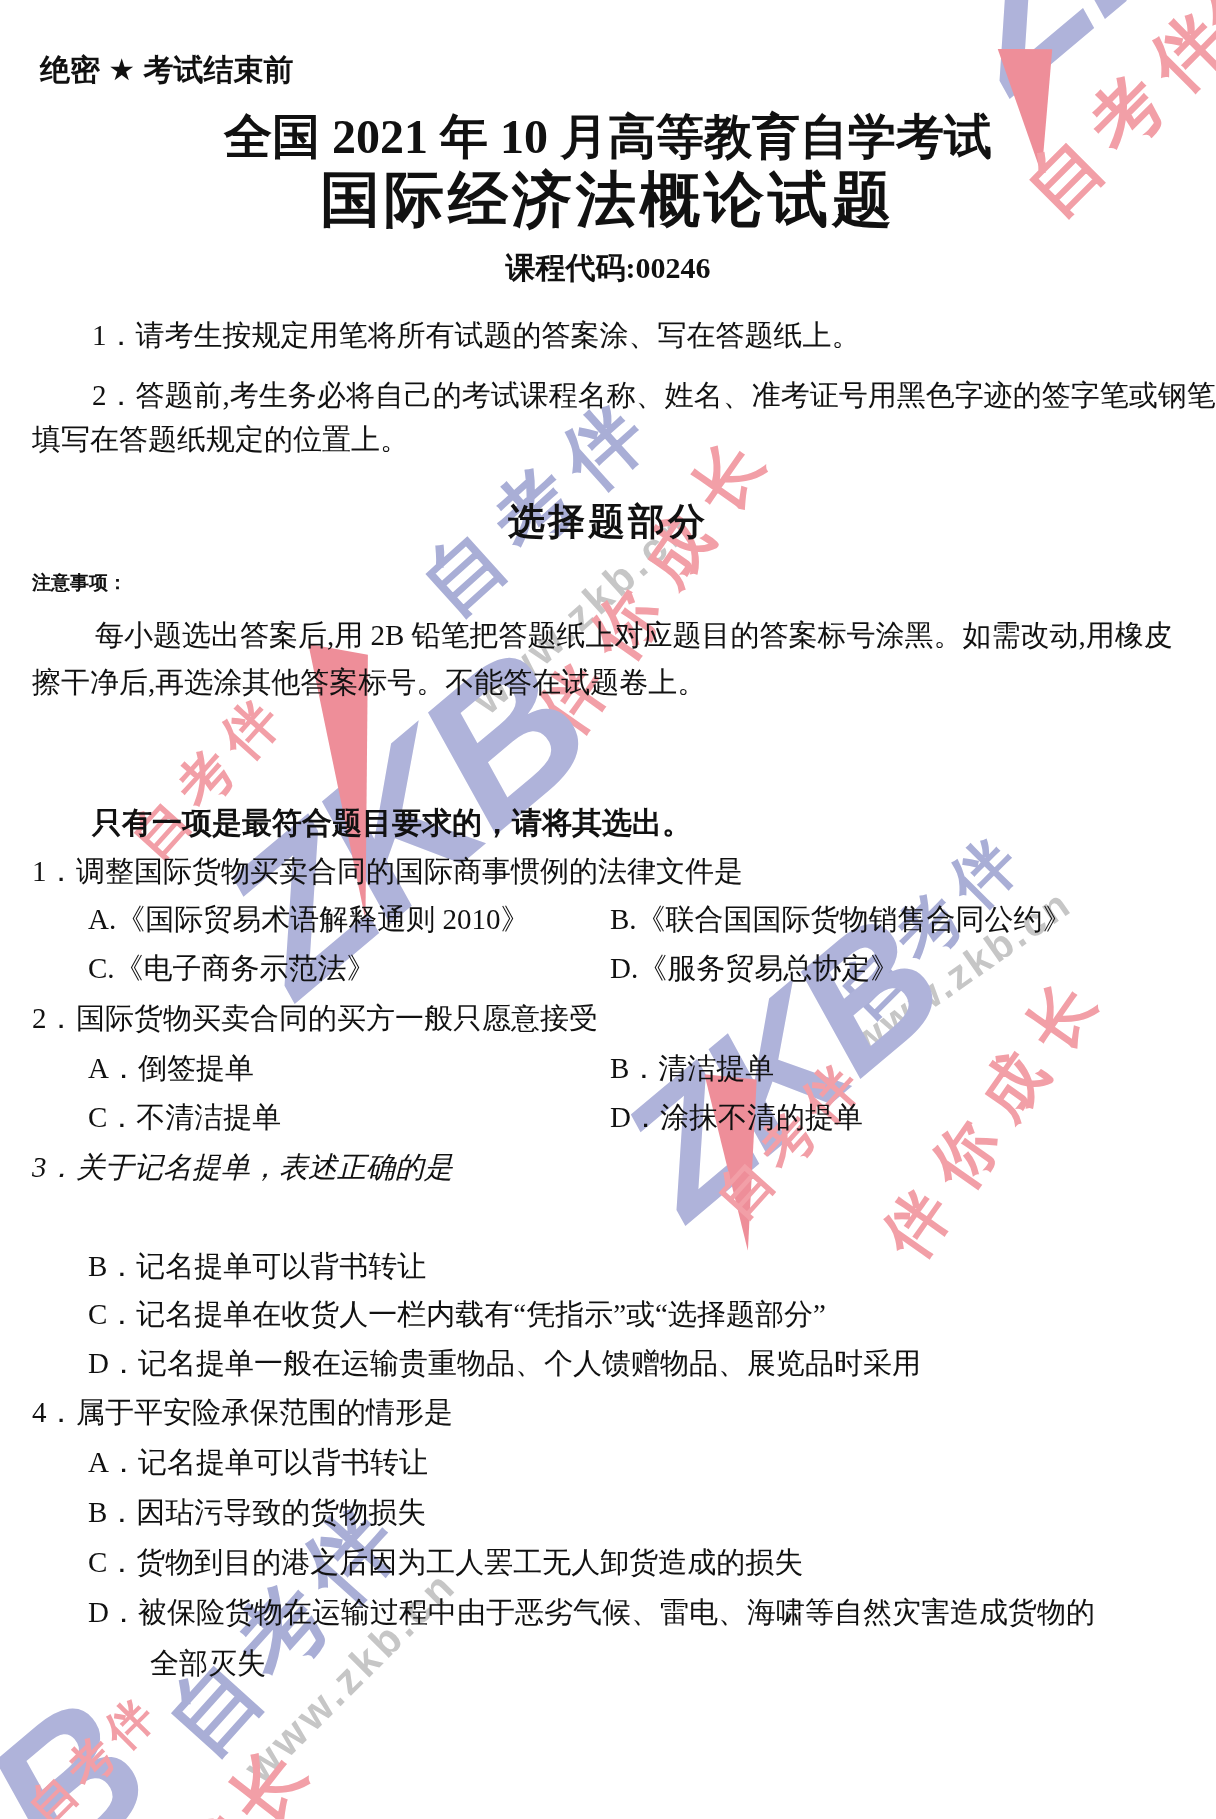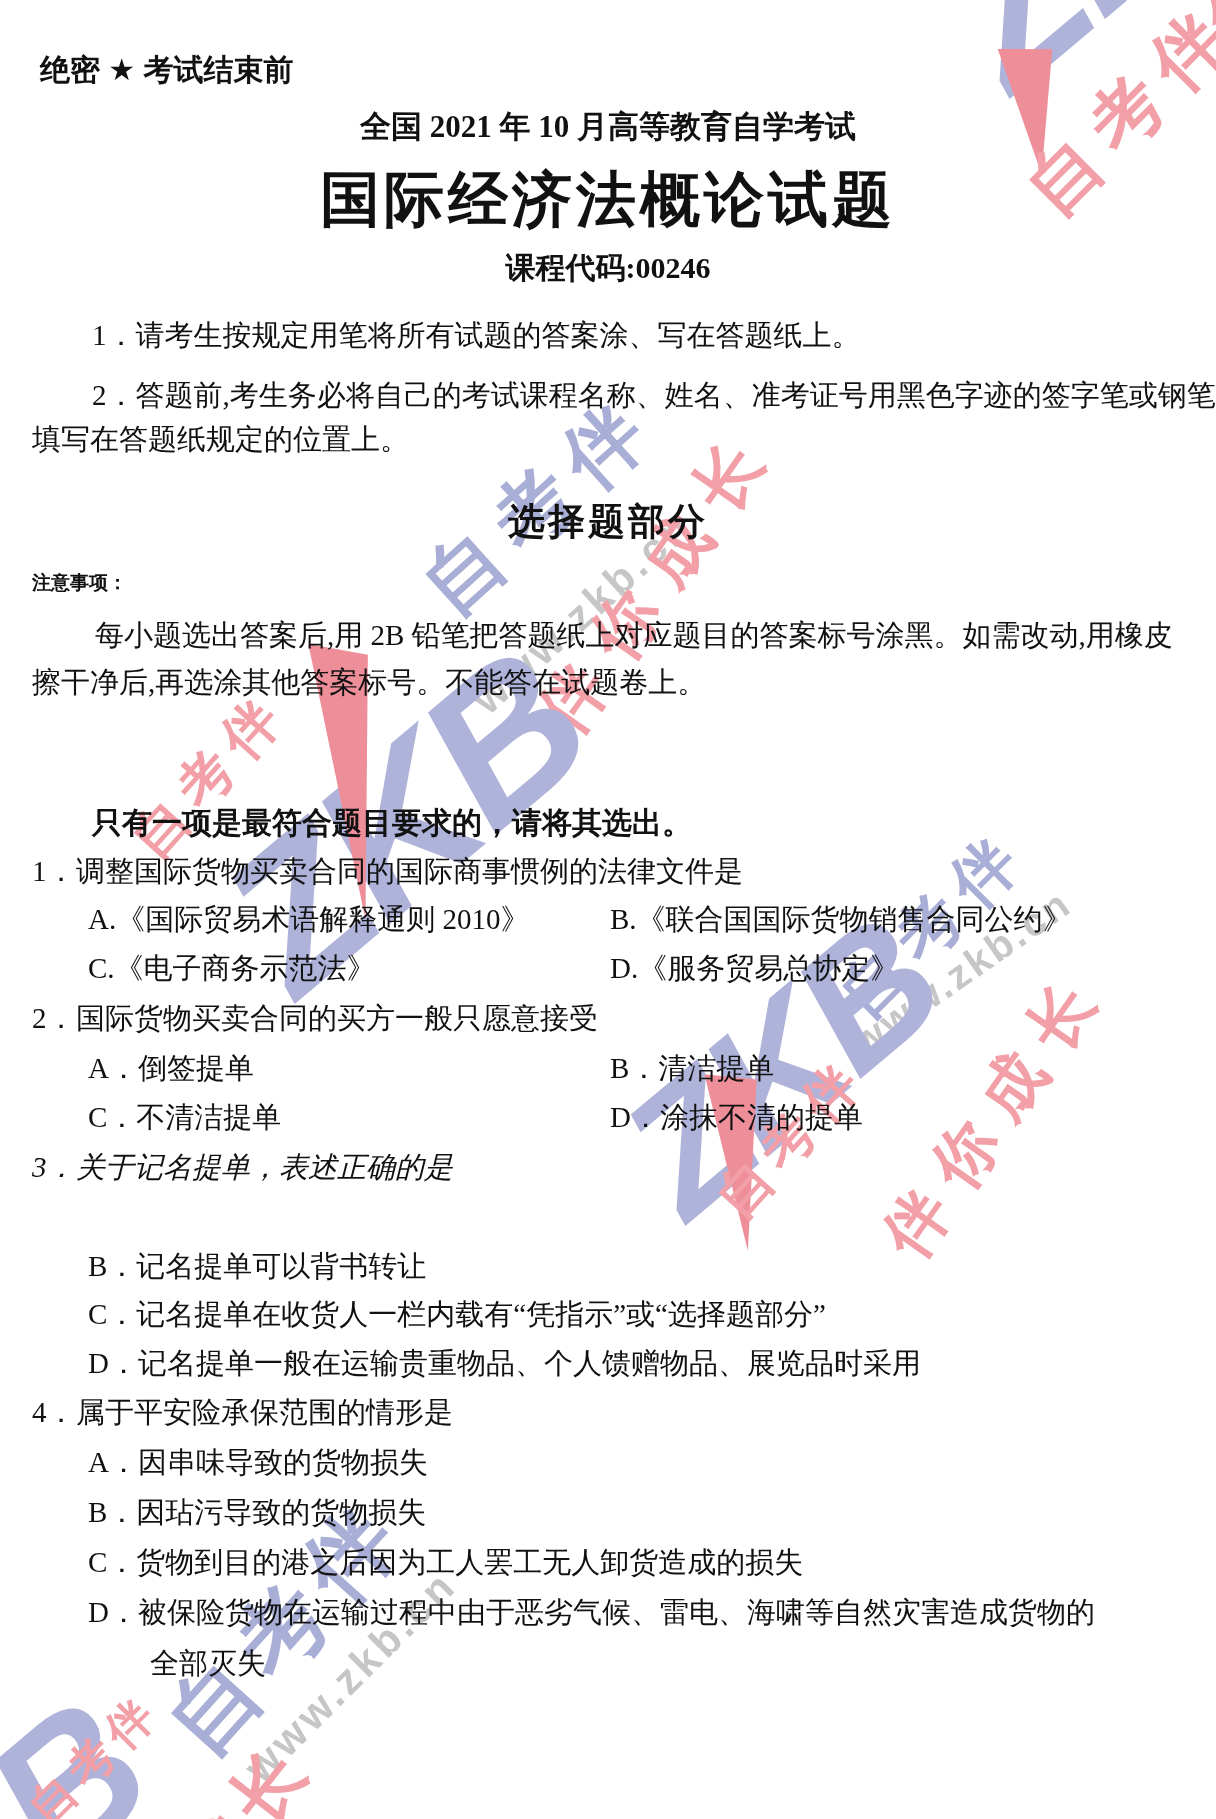--- a/index.html
+++ b/index.html
@@ -53,21 +53,21 @@
 
     <span class="wm wm-logo" style="left:-55px;top:1745px;font-size:190px;transform:rotate(-40deg);">B</span>
     <span class="wm wm-blue" style="left:140px;top:1700px;font-size:88px;letter-spacing:14px;transform:rotate(-48deg);">自考伴</span>
     <span class="wm wm-gray" style="left:235px;top:1758px;font-size:42px;letter-spacing:4px;transform:rotate(-45deg);">www.zkb.cn</span>
     <span class="wm wm-pink" style="left:55px;top:1985px;font-size:70px;letter-spacing:14px;transform:rotate(-52deg);">伴你成长</span>
     <span class="wm wm-pink" style="left:15px;top:1795px;font-size:46px;letter-spacing:8px;transform:rotate(-45deg);">自考伴</span>
   </div>
 
   <div class="line heiti" style="left:40px;top:52px;font-size:30px;">绝密 ★ 考试结束前</div>
 
-  <div class="line center songbold" style="top:108px;font-size:31px;">全国 2021 年 10 月高等教育自学考试</div>
+  <div class="line center songbold" style="top:108px;font-size:48px;">全国 2021 年 10 月高等教育自学考试</div>
 
   <div class="line center songbold" style="top:164px;font-size:60px;font-weight:900;letter-spacing:4px;">国际经济法概论试题</div>
 
   <div class="line center songbold" style="top:250px;font-size:30px;">课程代码:00246</div>
 
   <div class="line" style="left:92px;top:318px;">1．请考生按规定用笔将所有试题的答案涂、写在答题纸上。</div>
   <div class="line" style="left:92px;top:378px;">2．答题前,考生务必将自己的考试课程名称、姓名、准考证号用黑色字迹的签字笔或钢笔</div>
   <div class="line" style="left:32px;top:422px;">填写在答题纸规定的位置上。</div>
 
   <div class="line center heiti" style="top:500px;font-size:37px;letter-spacing:3px;">选择题部分</div>
@@ -97,20 +97,20 @@
   <div class="line" style="left:32px;top:1150px;font-style:italic;">
     <span class="qno">3．</span><span>关于记名提单，表述正确的是</span>
   </div>
   <div class="line colA" style="top:1249px;">B．记名提单可以背书转让</div>
   <div class="line colA" style="top:1297px;">C．记名提单在收货人一栏内载有“凭指示”或“选择题部分”</div>
   <div class="line colA" style="top:1346px;">D．记名提单一般在运输贵重物品、个人馈赠物品、展览品时采用</div>
 
   <div class="line" style="left:32px;top:1395px;">
     <span class="qno">4．</span><span>属于平安险承保范围的情形是</span>
   </div>
-  <div class="line colA" style="top:1445px;">A．因串味导致的货物损失</div>
+  <div class="line colA" style="top:1445px;">A．记名提单可以背书转让</div>
   <div class="line colA" style="top:1495px;">B．因玷污导致的货物损失</div>
   <div class="line colA" style="top:1545px;">C．货物到目的港之后因为工人罢工无人卸货造成的损失</div>
   <div class="line colA" style="top:1595px;">D．被保险货物在运输过程中由于恶劣气候、雷电、海啸等自然灾害造成货物的</div>
   <div class="line" style="left:150px;top:1646px;">全部灭失</div>
 
 
 </div>
 
 </body></html>

